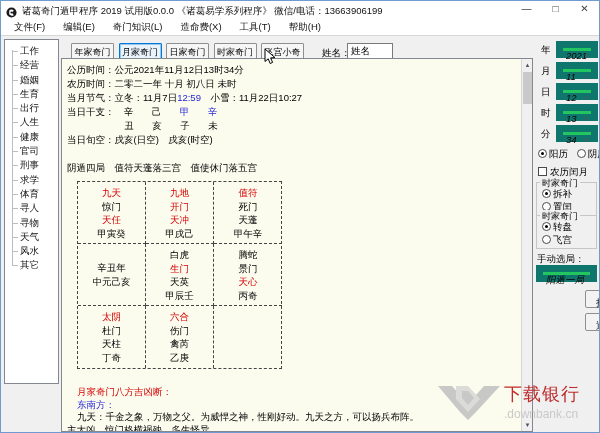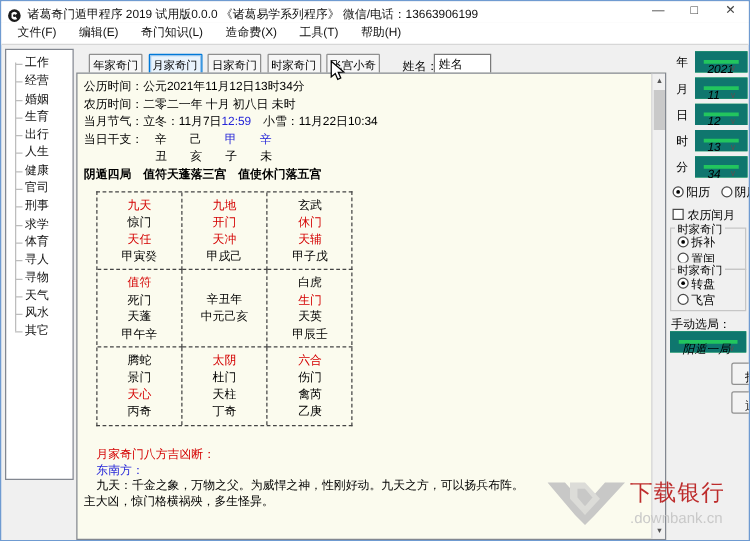--- a/index.html
+++ b/index.html
@@ -34,21 +34,21 @@
   .trunk{position:absolute; left:7px; top:10px; width:1px; background:#bdbdbd;}
   .tree-item{position:relative; height:14.3px; line-height:14.3px; padding-left:15px; font-size:9.5px;
              color:#111; white-space:nowrap; cursor:default;}
   .tree-item::after{content:""; position:absolute; left:7px; top:7px; width:6px; height:1px; background:#bdbdbd;}
   
   .content{position:absolute; left:60px; top:57px; width:472px; height:374px; background:var(--content-bg);
            border:1px solid #828790; overflow:hidden; padding:4px 0 0 5px; font-size:9.5px; line-height:14px;}
   .red{color:var(--red);} .blue{color:var(--blue);} .black{color:#000;}
   .gz-cell{display:inline-block; width:28px; text-align:center;}
   .gz-indent{display:inline-block; width:48px;}
-  .ju-line{margin-top:0;font-weight:bold;}
+  .ju-line{margin-top:14px;}
   .qimen-grid{margin:6px 0 0 10px; width:205px; display:grid; grid-template-columns:repeat(3,68px);
               grid-template-rows:repeat(3,62px); border:1px dashed #444;}
   .gcell{border-right:1px dashed #444; border-bottom:1px dashed #444; text-align:center;
          padding-top:4px; line-height:13.5px; overflow:hidden;}
   .gcell:nth-child(3n){border-right:none;}
   .gcell:nth-child(n+7){border-bottom:none;}
   .gcell.center{display:flex; flex-direction:column; justify-content:center; padding-top:0;}
   .analysis{margin-top:16px; padding-left:10px; line-height:13px;}
   .a-line{padding-left:0; line-height:12.5px;}
   .a-line.ind{padding-left:0;}
@@ -137,42 +137,37 @@
         <div class="tree-item">寻物</div>
         <div class="tree-item">天气</div>
         <div class="tree-item">风水</div>
         <div class="tree-item">其它</div>
       </div>
   </div>
 
   <div class="content">
     <div>公历时间：公元2021年11月12日13时34分</div>
     <div>农历时间：二零二一年 十月 初八日 未时</div>
-    <div id="jieqi-line"><span class="black">当月节气：立冬：11月7日</span><span class="blue">12:59</span><span class="black">　小雪：11月22日10:34</span></div>
+    <div id="jieqi-line"><span class="black">当月节气：立冬：11月7日</span><span class="blue">12:59</span><span class="black">　小雪：11月22日10:27</span></div>
     <div><span>当日干支：</span><span id="gz-top"><span class="gz-cell black">辛</span><span class="gz-cell black">己</span><span class="gz-cell blue">甲</span><span class="gz-cell blue">辛</span></span></div>
     <div><span class="gz-indent"></span><span id="gz-bottom"><span class="gz-cell black">丑</span><span class="gz-cell black">亥</span><span class="gz-cell black">子</span><span class="gz-cell black">未</span></span></div>
+    <div>当日旬空：戌亥(日空)　戌亥(时空)</div>
     <div class="ju-line">阴遁四局　值符天蓬落三宫　值使休门落五宫</div>
     <div class="qimen-grid" id="qimen-grid">
         <div class="gcell">
           <div class="red">九天</div>
           <div class="black">惊门</div>
           <div class="red">天任</div>
           <div class="black">甲寅癸</div>
         </div>
         <div class="gcell">
           <div class="red">九地</div>
           <div class="red">开门</div>
           <div class="red">天冲</div>
           <div class="black">甲戌己</div>
-        </div>
-        <div class="gcell">
-          <div class="black">玄武</div>
-          <div class="red">休门</div>
-          <div class="red">天辅</div>
-          <div class="black">甲子戊</div>
         </div>
         <div class="gcell">
           <div class="red">值符</div>
           <div class="black">死门</div>
           <div class="black">天蓬</div>
           <div class="black">甲午辛</div>
         </div>
         <div class="gcell center">
           <div class="black">辛丑年</div>
           <div class="black">中元己亥</div>

